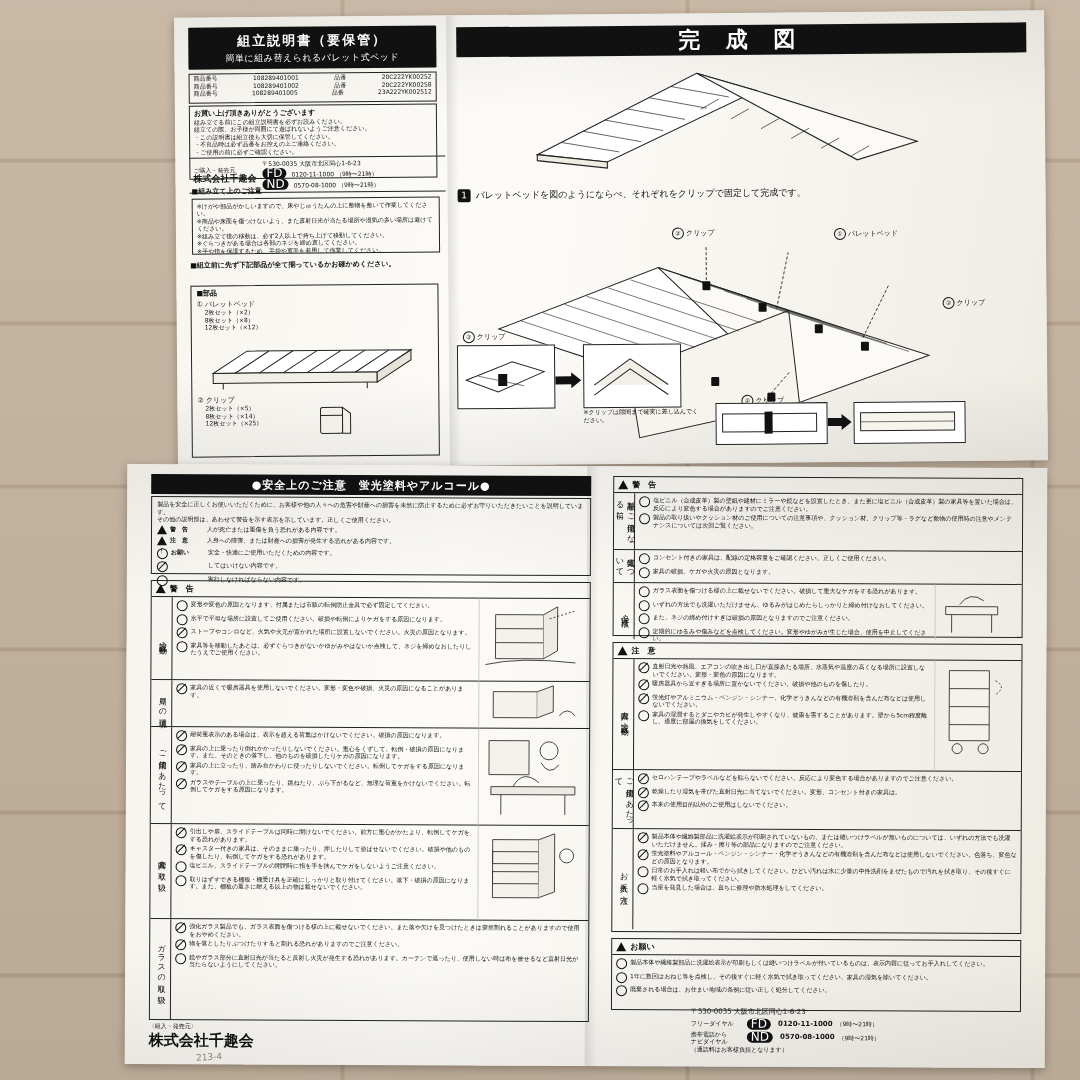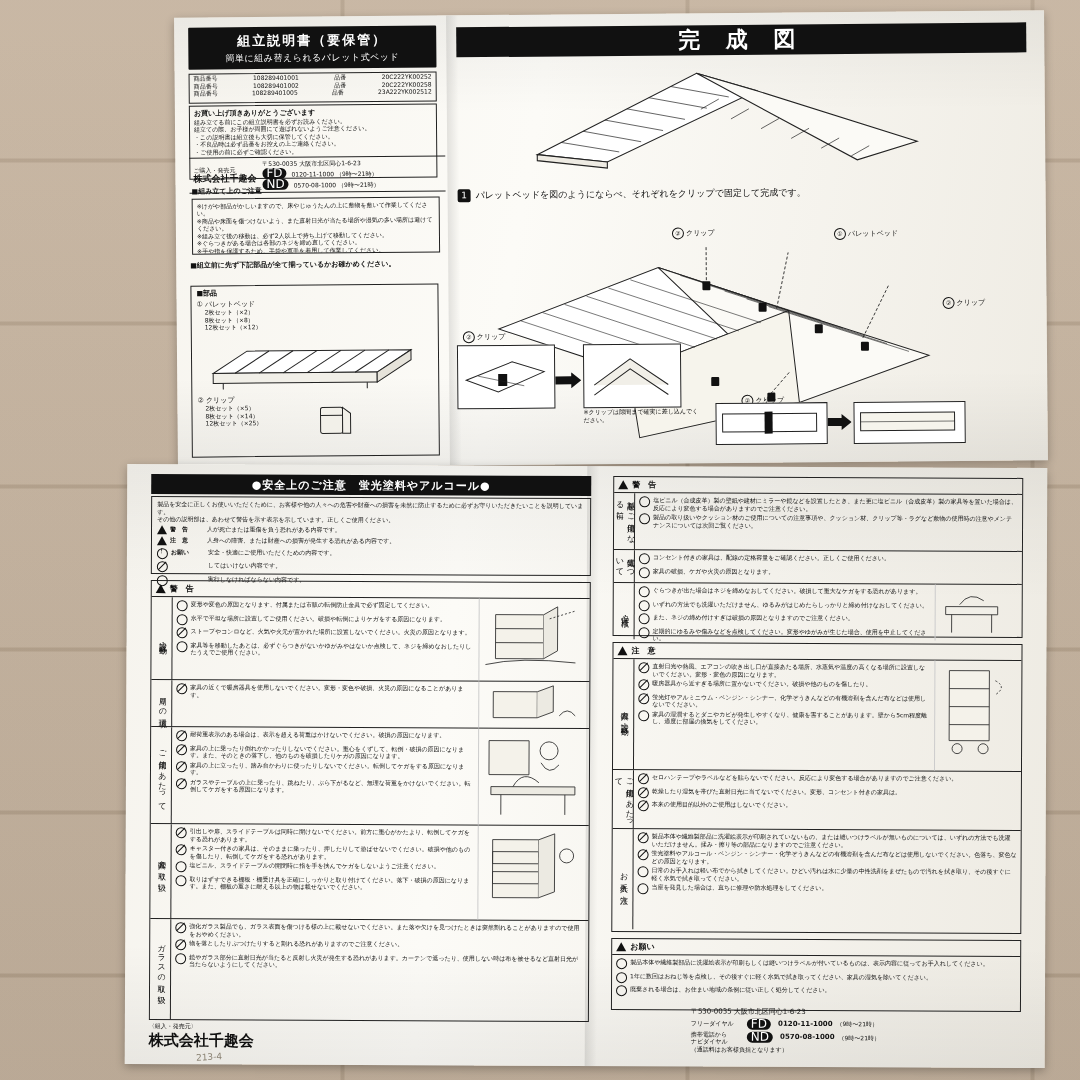--- a/index.html
+++ b/index.html
@@ -607,21 +607,21 @@
             <span class="bullet"><span class="circ"></span></span>
             <span>家具の破損、ケガや火災の原因となります。</span>
           </div>
       </div>
     </div>
     <div class="tblrow" style="height:56px;">
       <div class="sidecell">保守・点検</div>
       <div class="bodycell t6">
         <div class="li">
             <span class="bullet"><span class="circ"></span></span>
-            <span>ぐらつきが出た場合はネジを締めなおしてください。破損して重大なケガをする恐れがあります。</span>
+            <span>ガラス表面を傷つける様の上に載せないでください。破損して重大なケガをする恐れがあります。</span>
           </div>
         <div class="li">
             <span class="bullet"><span class="circ"></span></span>
             <span>いずれの方法でも洗濯いただけません、ゆるみがはじめたらしっかりと締め付けなおしてください。</span>
           </div>
         <div class="li">
             <span class="bullet"><span class="circ"></span></span>
             <span>また、ネジの締め付けすぎは破損の原因となりますのでご注意ください。</span>
           </div>
         <div class="li">

